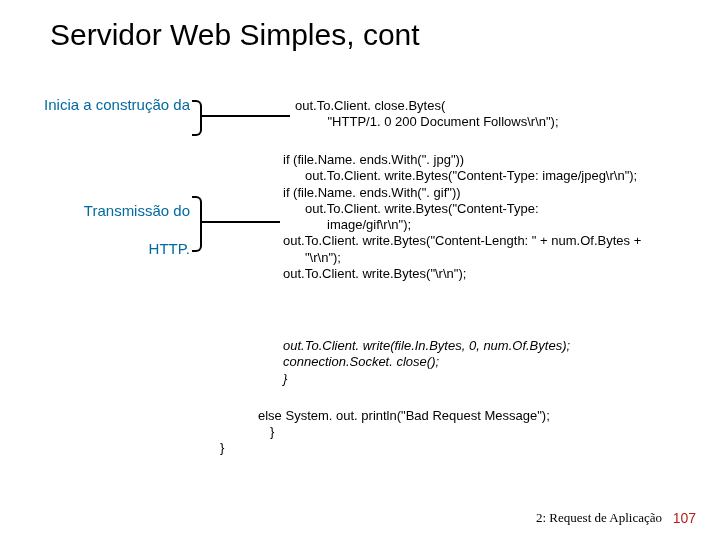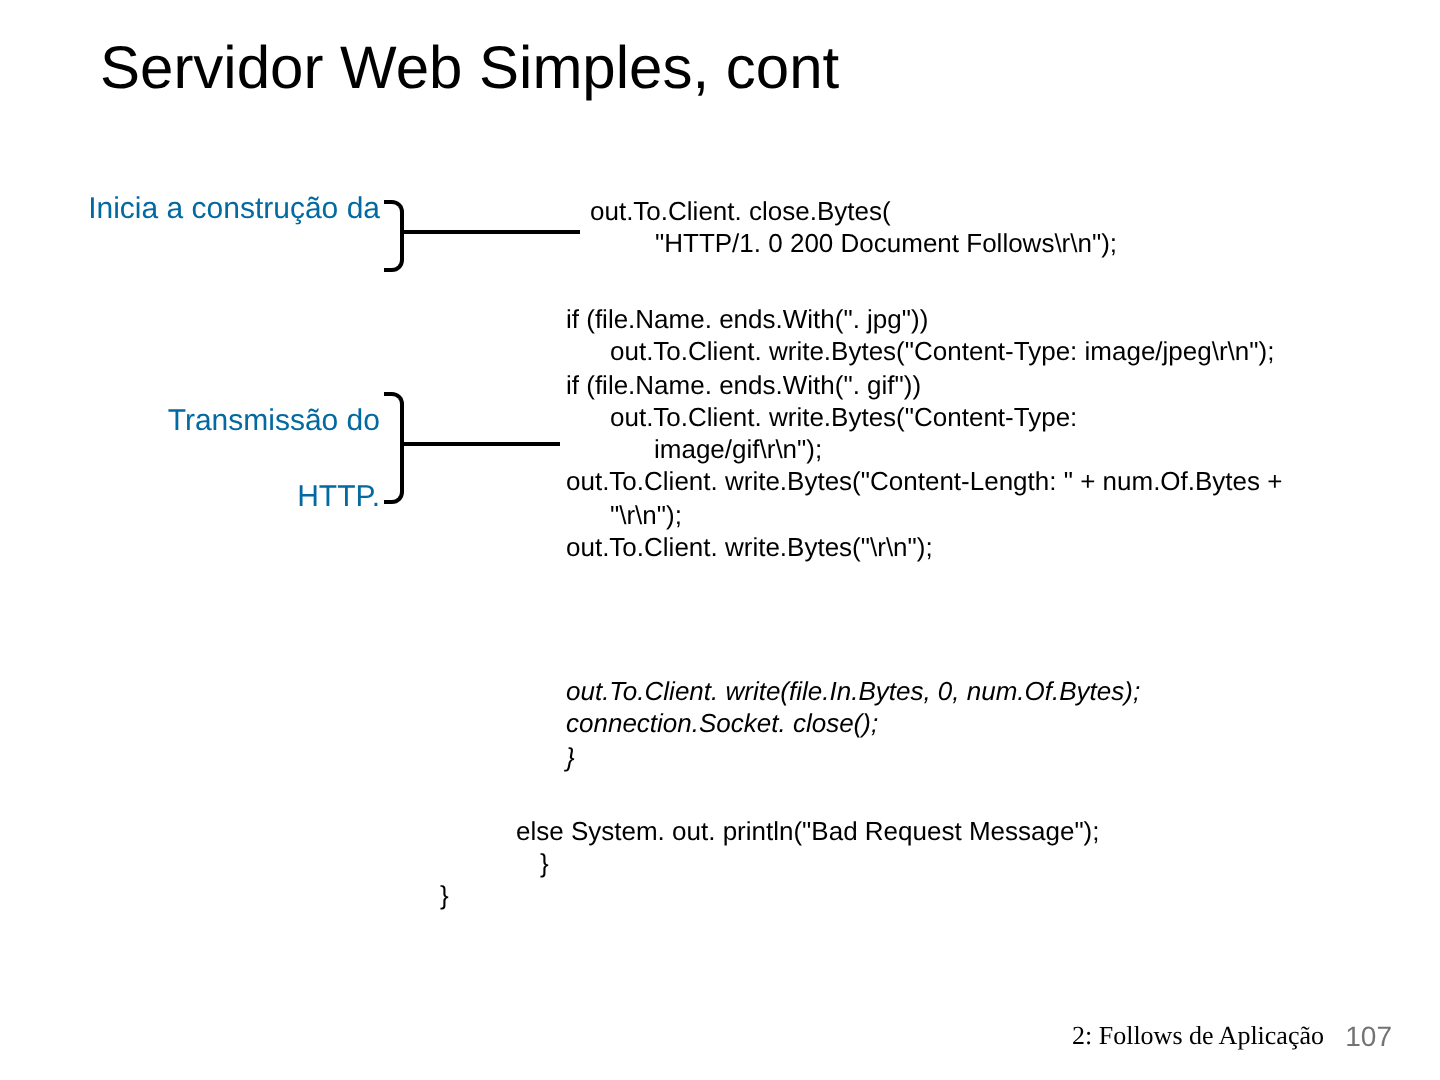--- a/index.html
+++ b/index.html
@@ -71,21 +71,21 @@
     font-family: "Times New Roman", serif;
     font-size: 13px;
     color: #000;
   }
   .footer-page {
     position: absolute;
     bottom: 14px;
     right: 24px;
     font-family: Arial, sans-serif;
     font-size: 14px;
-    color: #737373;
+    color: #b91c1c;
   }
 </style>
 </head>
 <body>
 
 <div class="title">Servidor Web Simples, cont</div>
 
 <div class="label label1">
   <span>Inicia a construção da</span><br>
 </div>
@@ -115,14 +115,14 @@
 </div>
 
 <div class="code c3"><span>out.To.Client. write(file.In.Bytes, 0, num.Of.Bytes);</span>
 <span>connection.Socket. close();</span>
 <span>}</span></div>
 
 <div class="code c4">else System. out. println("Bad Request Message");</div>
 <div class="code c5">}</div>
 <div class="code c6">}</div>
 
-<div class="footer-chapter">2: Follows de Aplicação</div>
+<div class="footer-chapter">2: Request de Aplicação</div>
 <div class="footer-page">107</div>
 
 </body></html>

